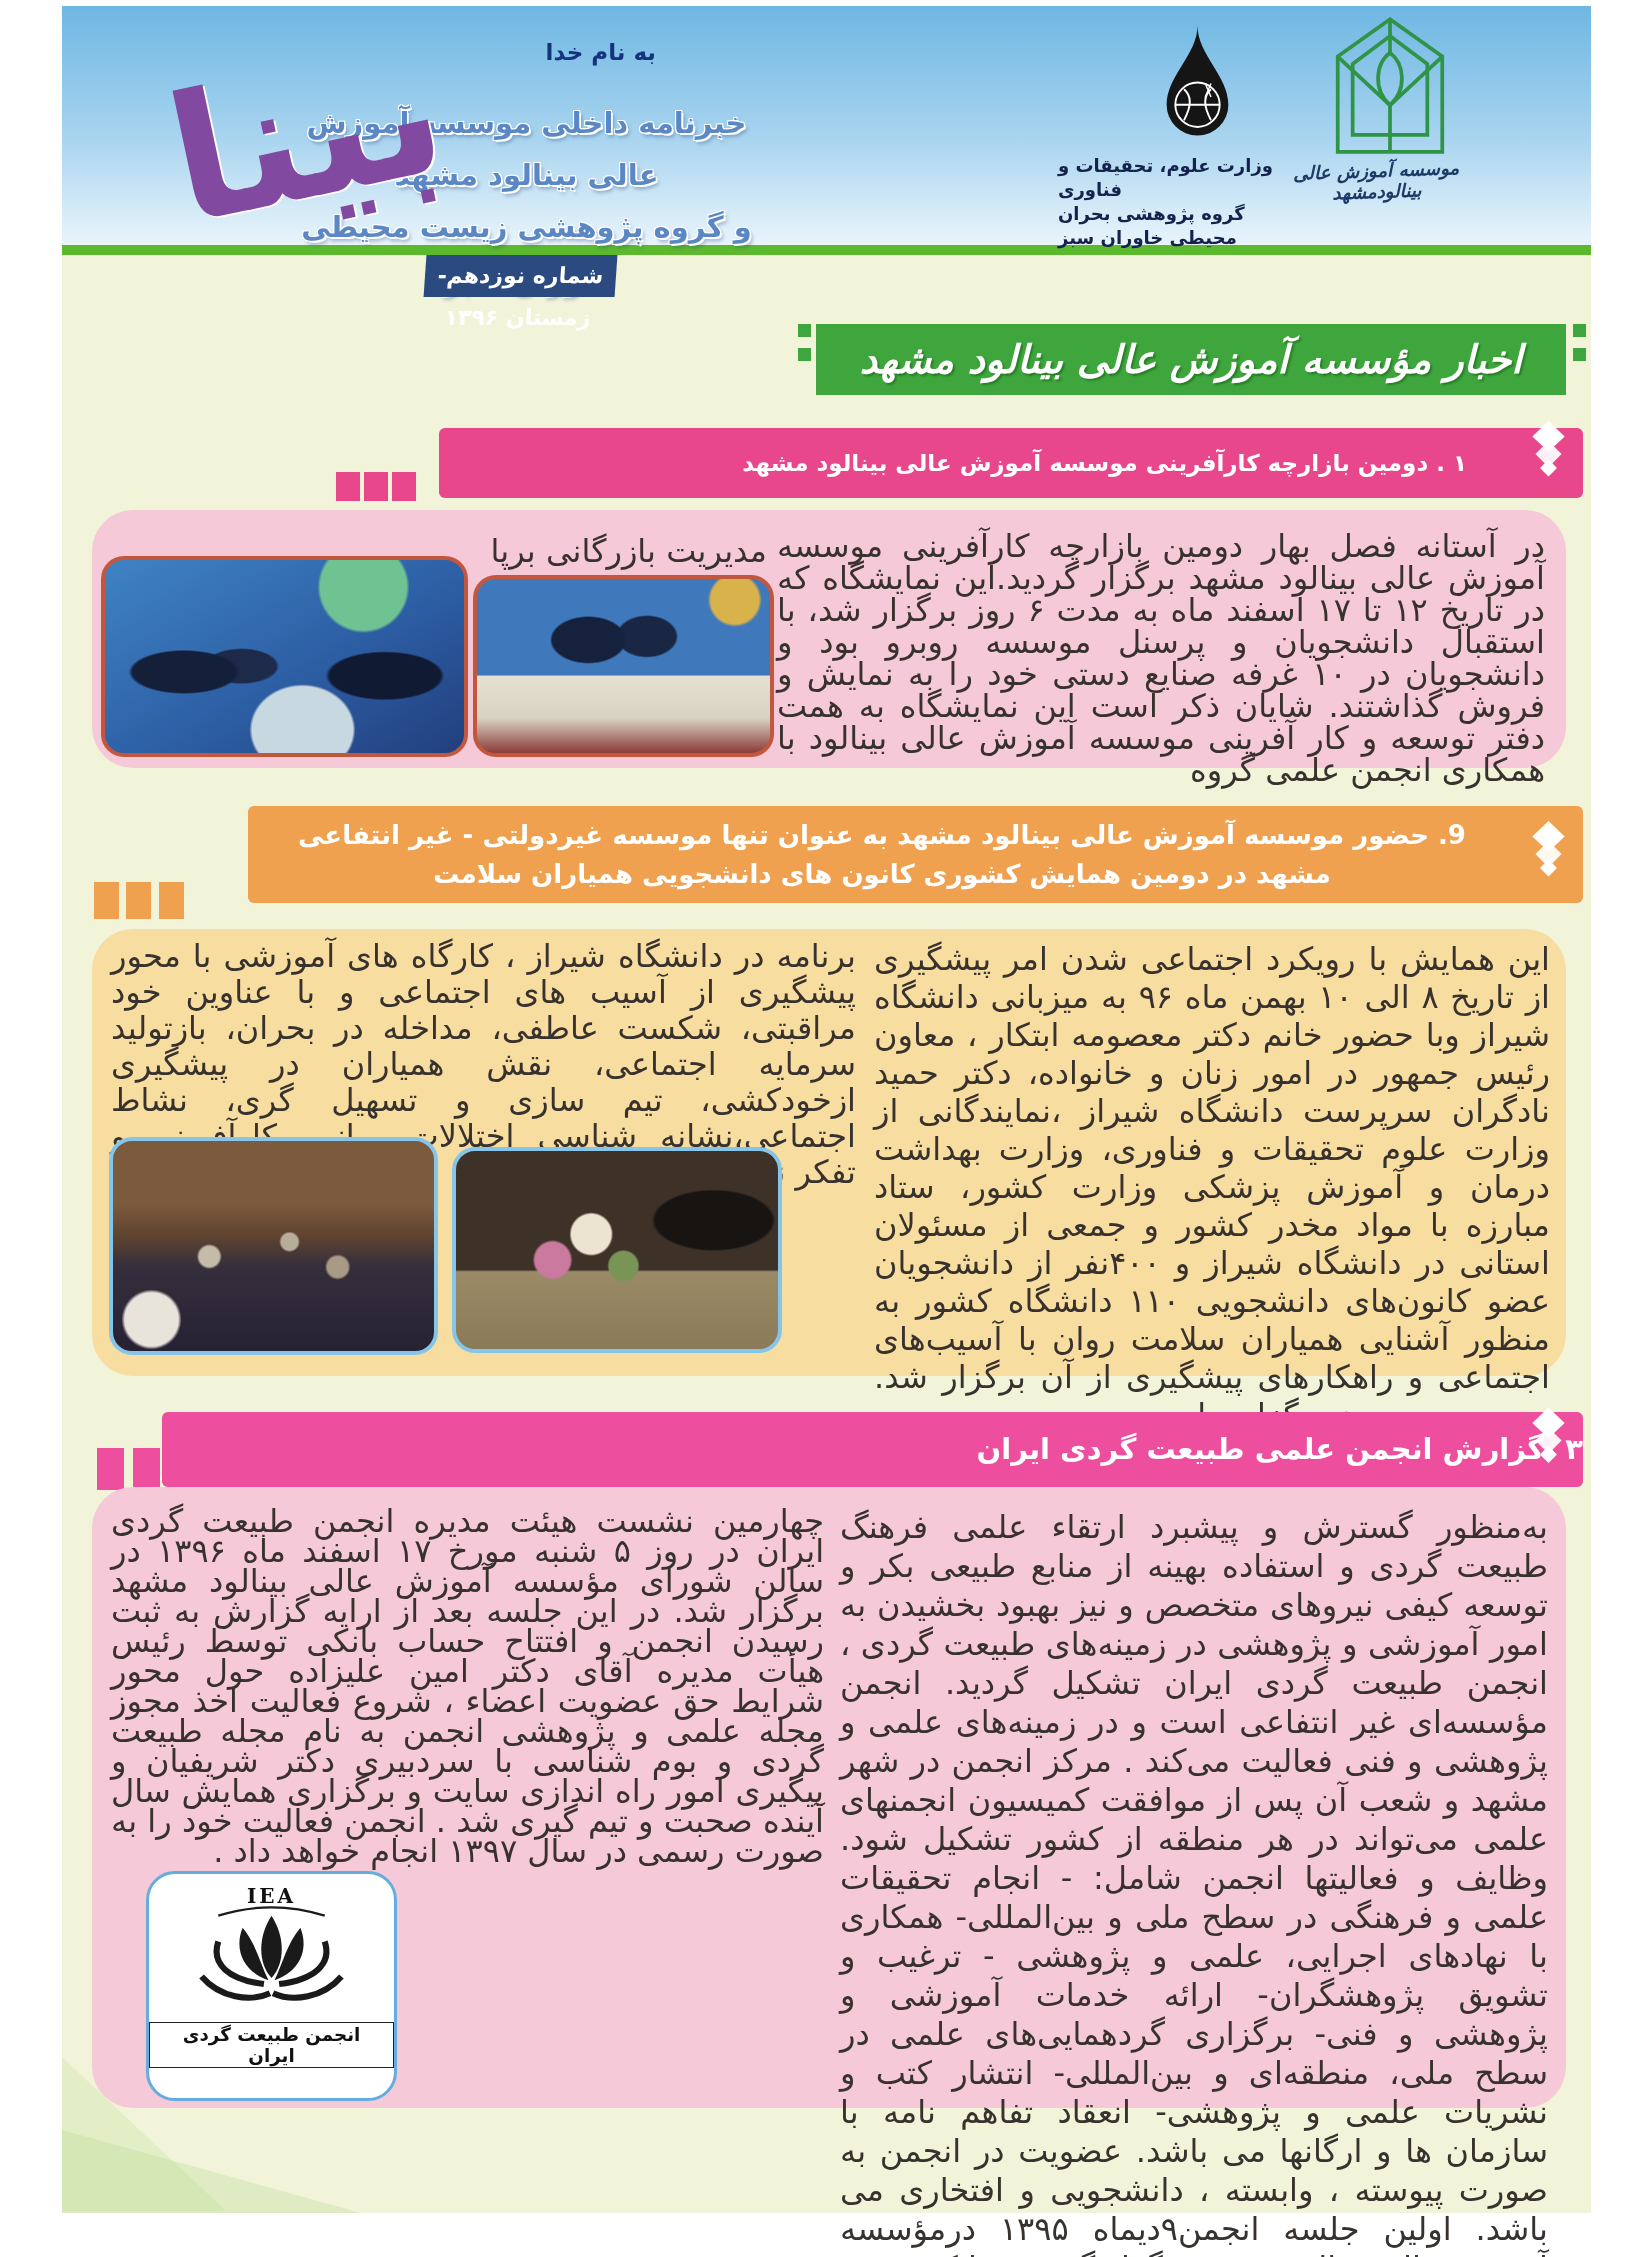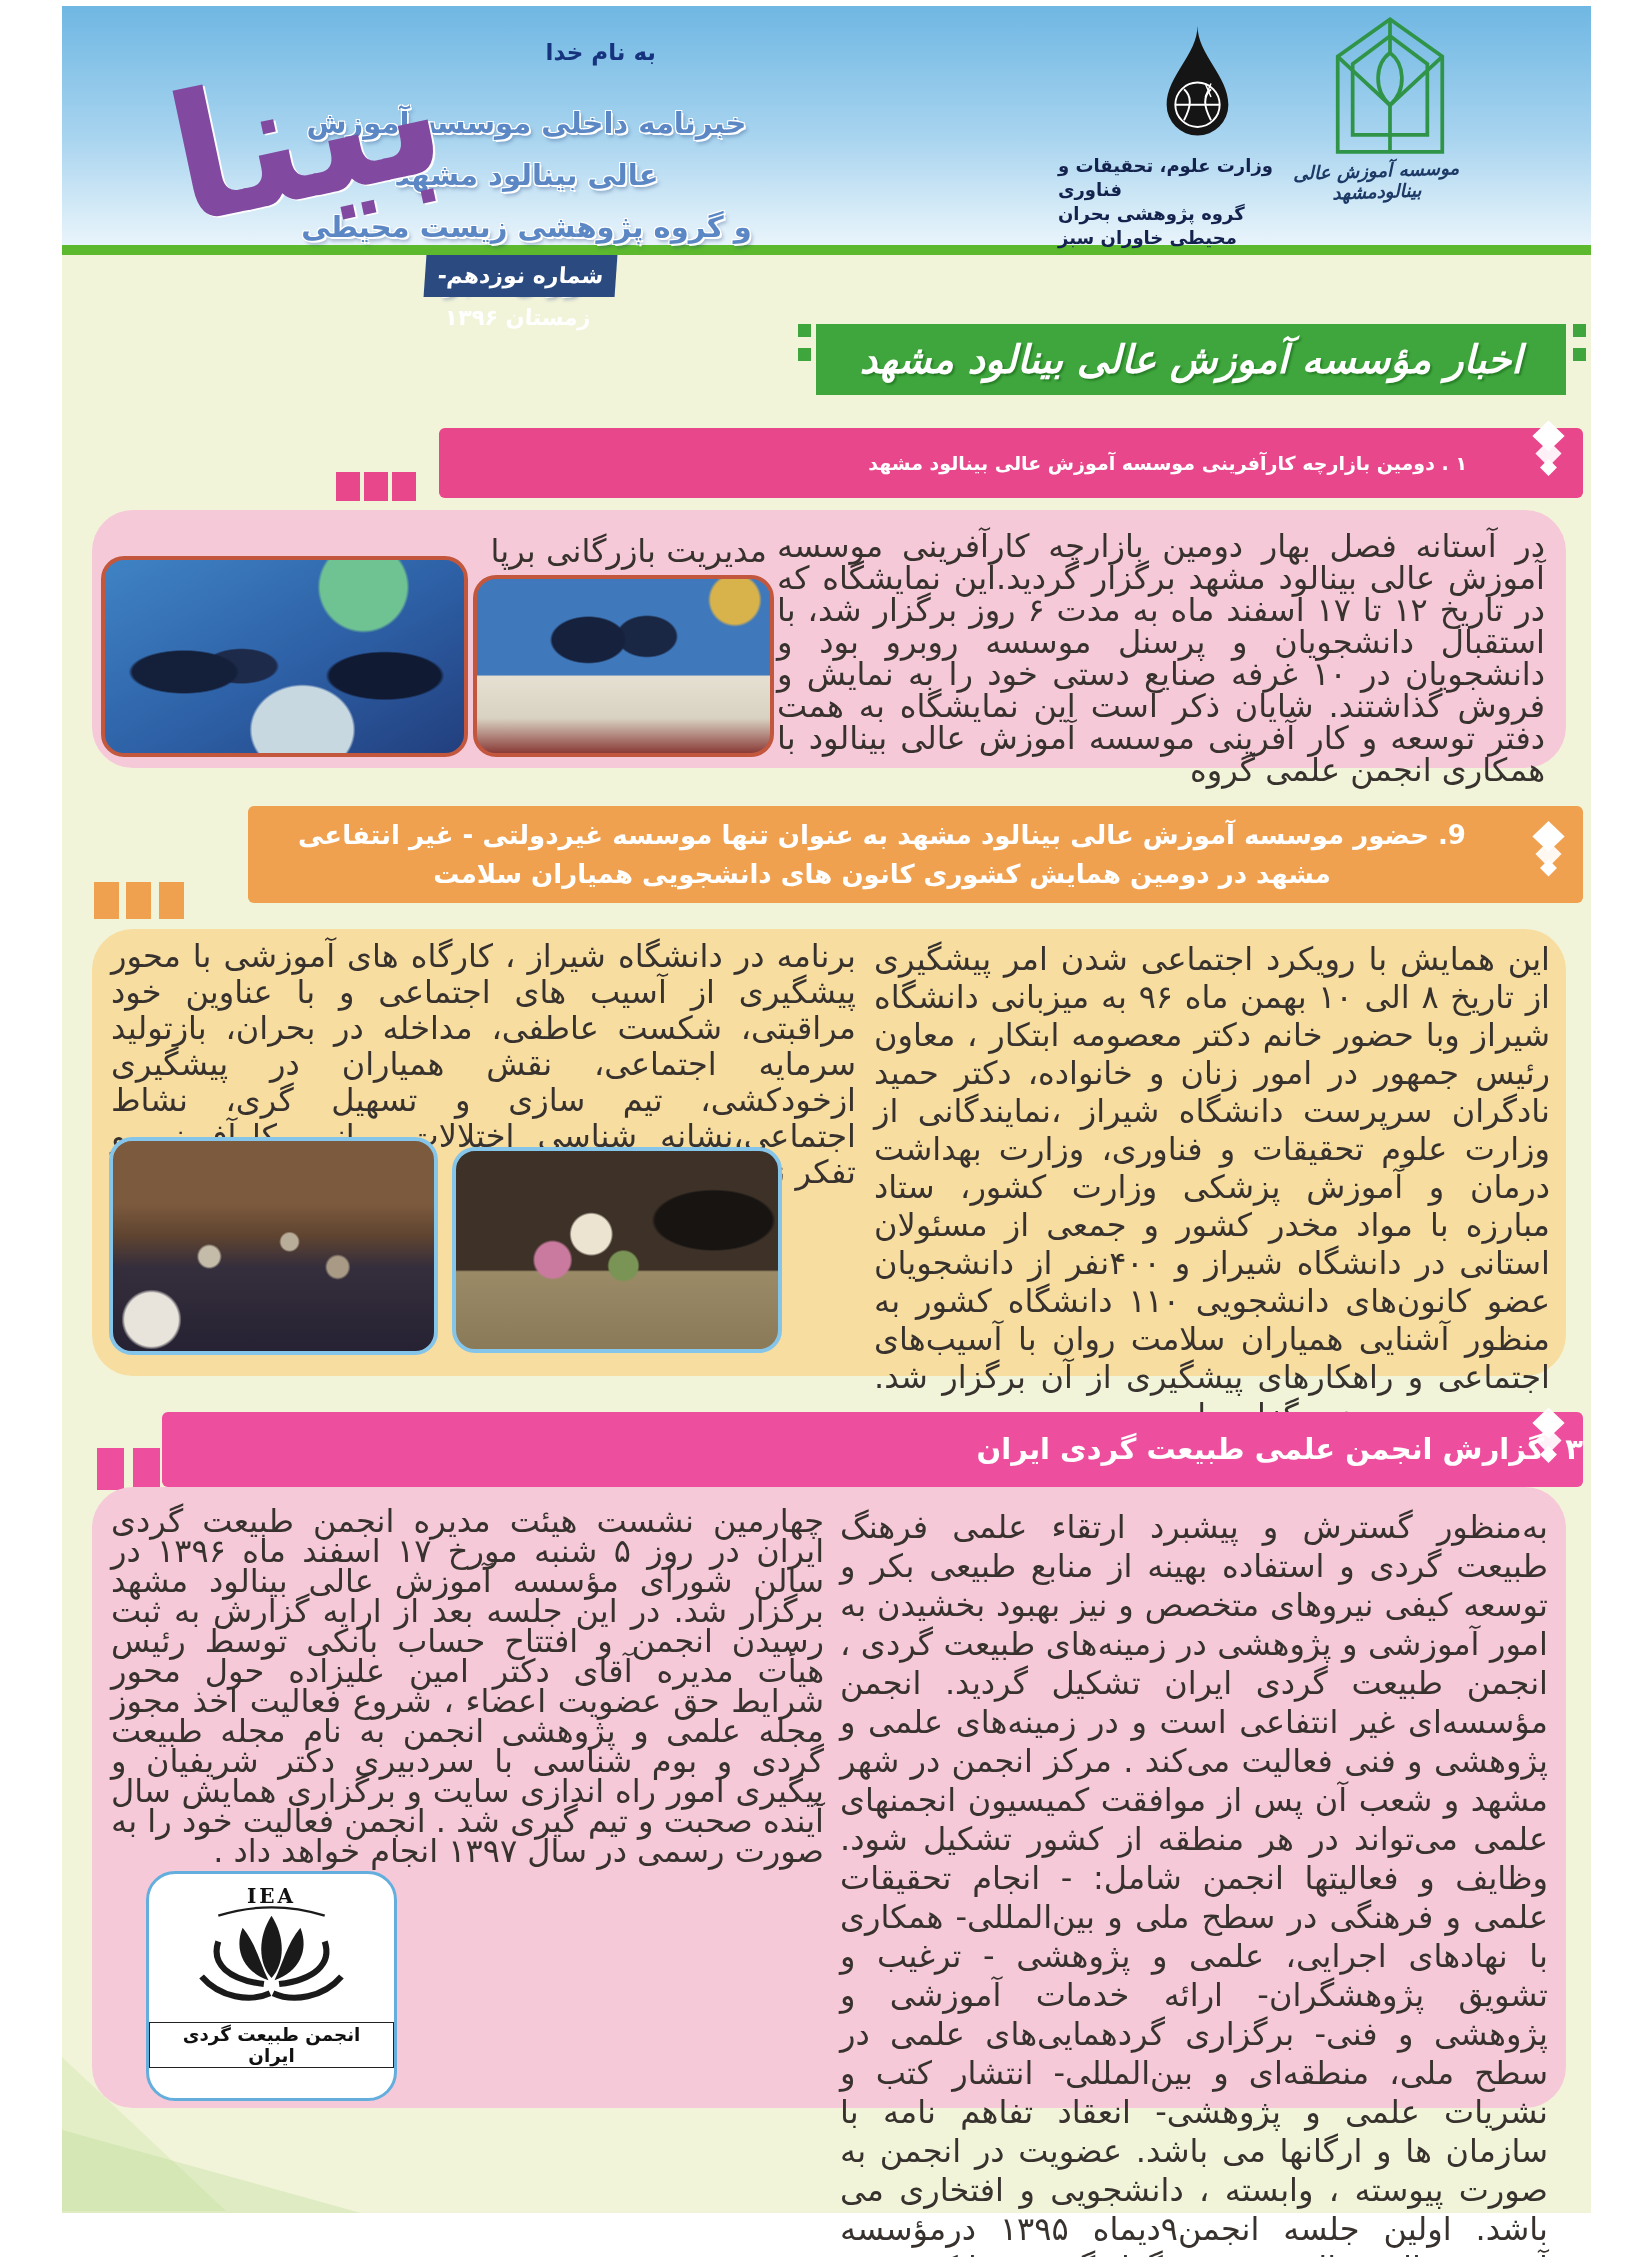--- a/index.html
+++ b/index.html
@@ -27,21 +27,21 @@
   .issue-badge{left:425px;top:255px;width:191px;height:42px;background:#2a4a80;color:#fff;
           font-size:22px;font-weight:bold;text-align:center;line-height:42px;direction:rtl;
           transform:skewX(-4deg);}
   .banner{left:816px;top:324px;width:750px;height:71px;background:#3ea63c;color:#fff;
           font-size:39px;font-weight:bold;text-align:center;line-height:71px;direction:rtl;
           text-shadow:1.9px 1.9px 1.9px rgba(0,60,0,.35);font-style:italic;}
   .dsq{width:12.6px;height:12.6px;background:#3ea63c;}
   
   .bar{color:#fff;font-weight:bold;direction:rtl;}
   .bar1{left:439px;top:428px;width:1144px;height:70px;background:#e8478b;border-radius:5.8px;
-        font-size:19px;line-height:70px;text-align:right;padding-right:116px;box-sizing:border-box;}
+        font-size:23px;line-height:70px;text-align:right;padding-right:116px;box-sizing:border-box;}
   .bar2{left:248px;top:806px;width:1335px;height:97px;background:#efa14f;border-radius:5.8px;
         font-size:26px;line-height:39px;text-align:center;padding:9.7px 106px 0 39px;box-sizing:border-box;}
   .bar3{left:162px;top:1412px;width:1421px;height:75px;background:#ed4f9e;border-radius:5.8px;
         font-size:29px;line-height:75px;text-align:right;box-sizing:border-box;}
   .chev{position:absolute;top:50%;transform:translateY(-50%);right:15.4px;}
   
   .panel{border-radius:41px;}
   .panel1{left:92px;top:510px;width:1474px;height:258px;background:#f6c9d9;}
   .panel2{left:92px;top:929px;width:1474px;height:447px;background:#f8dda1;}
   .panel3{left:92px;top:1487px;width:1474px;height:621px;background:#f6c9d9;}

